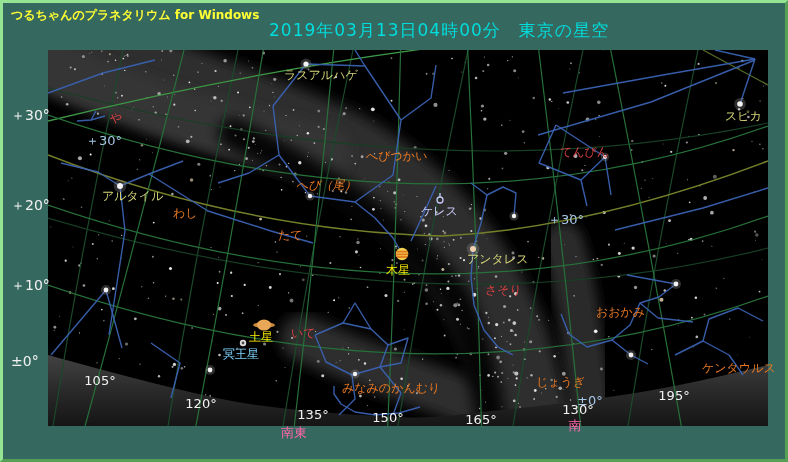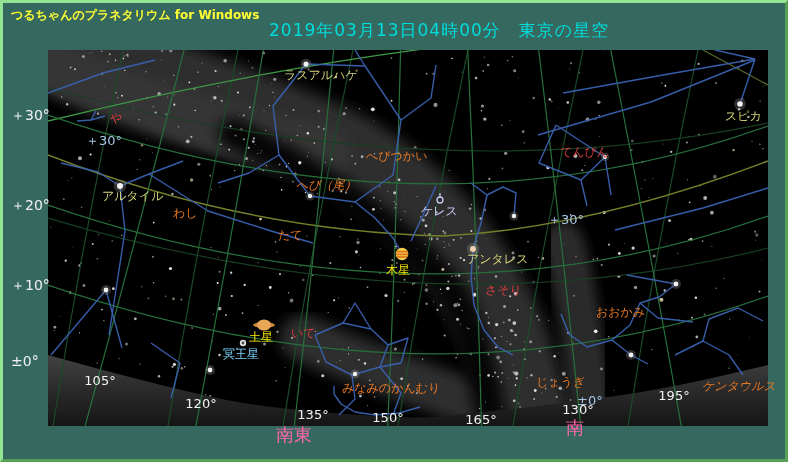--- a/index.html
+++ b/index.html
@@ -26,21 +26,21 @@
   .lab{position:absolute;white-space:nowrap;line-height:1;font-size:12px;}
   .c-const{color:#E87822;}
   .c-zodiac{color:#D84040;}
   .c-star{color:#D6D67A;}
   .c-planet{color:#F8E800;}
   .c-ceres{color:#C8C8F8;}
   .c-pluto{color:#7dd3fc;}
   .c-grid{color:#A6C6E6;font-size:13px;}
   .c-az{color:#F2F2F2;font-size:13px;transform:translateX(-50%);}
   .c-alt{color:#F2F2F2;font-size:14px;}
-  .c-dir{color:#FF66AA;font-size:18px;transform:translateX(-50%);}
+  .c-dir{color:#FF66AA;font-size:13px;transform:translateX(-50%);}
 </style>
 </head>
 <body>
 
 <div class="window">
   <div class="app-title">つるちゃんのプラネタリウム for Windows</div>
   <div class="main-title">2019年03月13日04時00分　東京の星空</div>
   <div class="chart">
     <svg id="sky-svg" width="720" height="376" viewBox="45 47 720 376" xmlns="http://www.w3.org/2000/svg">
         <defs>
@@ -787,21 +787,21 @@
       <span class="lab c-grid" style="left: 83px; top: 131px;">＋30°</span>
       <span class="lab c-grid" style="left: 545px; top: 210px;">＋30°</span>
       <span class="lab c-grid" style="left: 574px; top: 391px;">±0°</span>
       <span class="lab c-const" style="left: 363px; top: 147px;">へびつかい</span>
       <span class="lab c-const" style="left: 293px; top: 176px; font-style: italic;">へび（尾）</span>
       <span class="lab c-const" style="left: 162px; top: 204px; margin-left: 8px;">わし</span>
       <span class="lab c-const" style="left: 275px; top: 226px;">たて</span>
       <span class="lab c-const" style="left: 593px; top: 303px;">おおかみ</span>
       <span class="lab c-const" style="left: 533px; top: 373px;">じょうぎ</span>
       <span class="lab c-const" style="left: 339px; top: 379px;">みなみのかんむり</span>
-      <span class="lab c-const" style="left: 699px; top: 377px; font-style: italic;">ケンタウルス</span>
+      <span class="lab c-const" style="left: 699px; top: 359px;">ケンタウルス</span>
       <span class="lab c-zodiac" style="left: 557px; top: 143px;">てんびん</span>
       <span class="lab c-zodiac" style="left: 482px; top: 281px;">さそり</span>
       <span class="lab c-zodiac" style="left: 288px; top: 324px;">いて</span>
       <span class="lab c-zodiac" style="left: 107px; top: 109px;">や</span>
       <span class="lab c-star" style="left: 281px; top: 66px;">ラスアルハゲ</span>
       <span class="lab c-star" style="left: 99px; top: 187px;">アルタイル</span>
       <span class="lab c-star" style="left: 464px; top: 250px;">アンタレス</span>
       <span class="lab c-star" style="left: 722px; top: 107px;">スピカ</span>
       <span class="lab c-planet" style="left: 383px; top: 261px;">木星</span>
       <span class="lab c-planet" style="left: 246px; top: 328px;">土星</span>

